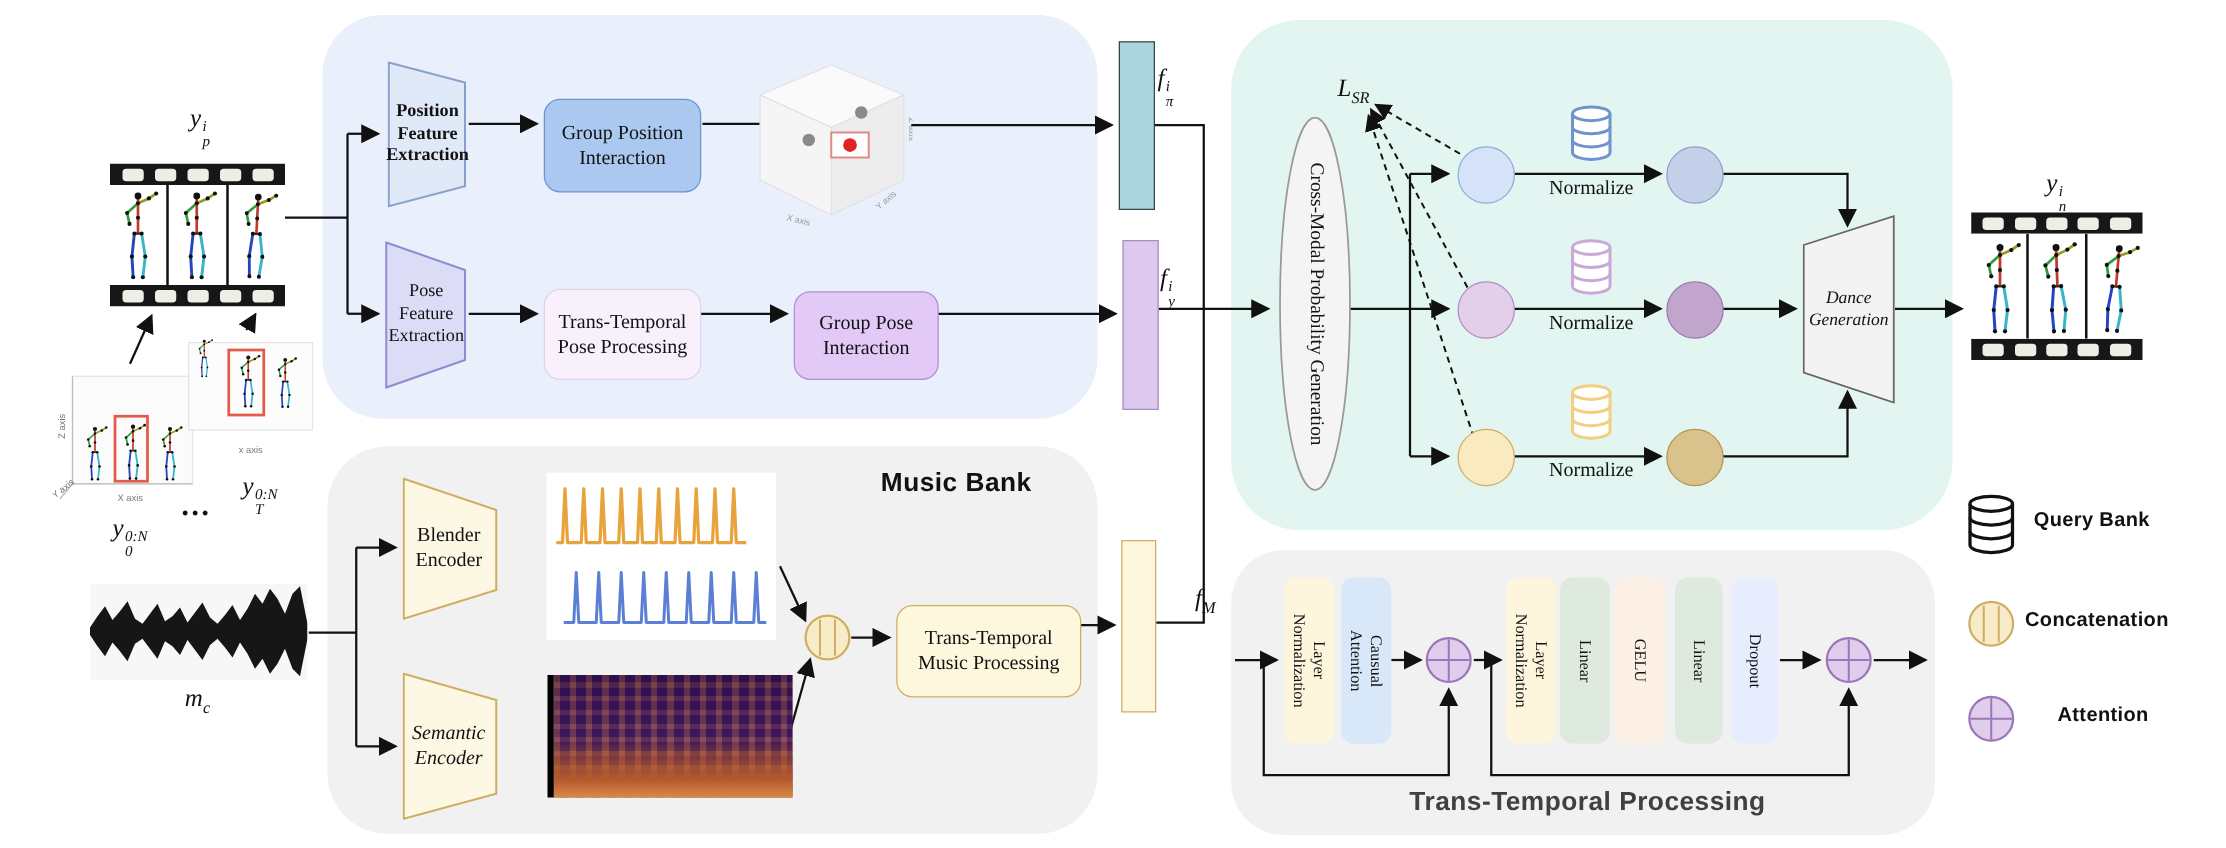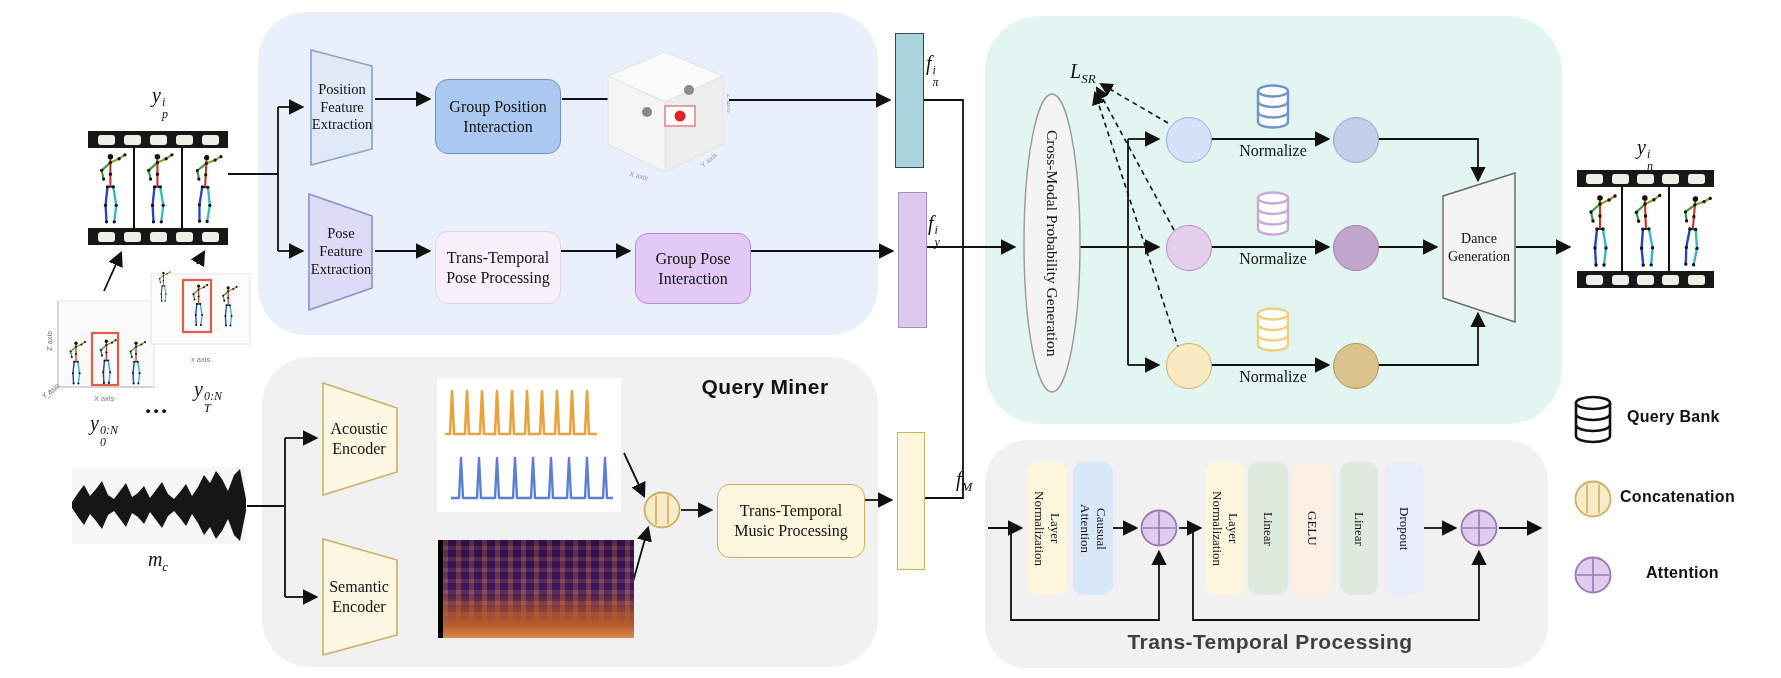--- a/index.html
+++ b/index.html
@@ -109,21 +109,21 @@
       <path d="M1011 528 V620 H1159 V552" marker-end="url(#ar)"></path>
       <path d="M1193 528 V620 H1479 V552" marker-end="url(#ar)"></path>
     </g>
     <g stroke="#111" stroke-width="1.6" fill="none" stroke-dasharray="5 4">
       <line x1="1168" y1="123" x2="1101" y2="84" marker-end="url(#ar)"></line>
       <line x1="1174" y1="230" x2="1097" y2="88" marker-end="url(#ar)"></line>
       <line x1="1179" y1="350" x2="1095" y2="93" marker-end="url(#ar)"></line>
     </g>
   </svg>
 
-  <div class="ctitle" style="left:660px;top:375px;width:210px;font-size:21px;">Query Miner</div>
+  <div class="ctitle" style="left:660px;top:375px;width:210px;font-size:21px;">Music Bank</div>
   <div class="ctitle" style="left:1090px;top:630px;width:360px;font-size:21px;color:#404040;">Trans-Temporal Processing</div>
 
   <div class="mlab" style="left:130px;top:84px;width:60px;">
     <span>y</span><span class="mstack">
         <span>i</span>
         <span>p</span>
       </span>
   </div>
 
   <div class="abs" style="left:88px;top:131px;width:140px;height:114px;z-index:3;">
@@ -194,21 +194,21 @@
     <path fill="#161616" d="M0,35 L6,26 L12,18 L18,29 L24,22 L30,14 L36,28 L42,32 L48,24 L54,16 L60,30 L66,26 L72,19 L78,31 L84,23 L90,15 L96,27 L102,32 L108,25 L114,17 L120,29 L126,20 L132,8 L138,16 L144,4 L150,12 L156,24 L162,8 L168,2 L174,32 L174,44 L168,74 L162,68 L156,52 L150,64 L144,72 L138,60 L132,68 L126,56 L120,47 L114,59 L108,51 L102,44 L96,49 L90,61 L84,53 L78,45 L72,57 L66,50 L60,46 L54,60 L48,52 L42,44 L36,48 L30,62 L24,54 L18,47 L12,58 L6,50 L0,41 Z"></path>
   </svg>
   <div class="mlab" style="left:130px;top:548px;width:56px;">
     <span>m</span><sub>c</sub>
   </div>
 
   <div class="abs" style="left:310px;top:49px;width:64px;height:117px;z-index:3;">
     <svg width="64" height="117" viewBox="0 0 64 117" style="position:absolute;left:0;top:0">
       <polygon points="1,1 62,17 62,100 1,116" fill="#e0e9f8" stroke="#8aa0cc" stroke-width="1.6"></polygon>
     </svg>
-    <div class="blk" style="left:2px;top:0;width:60px;height:117px;font-size:14.5px;">Position
+    <div class="blk" style="left:2px;top:0;width:60px;height:117px;font-size:14.5px;font-weight:bold;">Position
 Feature
 Extraction</div>
   </div>
 
   <div class="blk rbox" style="left:435px;top:63px;width:124px;height:73px;background:#abc9f0;border-color:#6d93cf;font-size:16px;">Group Position
 Interaction</div>
 
   <svg class="abs" style="left:603px;top:46px;z-index:3" width="127" height="140" viewBox="0 0 127 140">
     <polygon points="62,6 120,30 62,56 5,30" fill="#fafafa" stroke="#e2e2e2"></polygon>
     <polygon points="120,30 120,98 62,126 62,56" fill="#ededed" stroke="#e2e2e2"></polygon>
@@ -255,31 +255,31 @@
 
   <div class="abs" style="left:897px;top:432px;width:26px;height:136px;background:#fdf8dd;border:1.6px solid #cfae62;z-index:3;"></div>
   <div class="mlab" style="left:956px;top:468px;">
     <span>f</span><sub>M</sub>
   </div>
 
   <div class="abs" style="left:322px;top:382px;width:77px;height:114px;z-index:3;">
     <svg width="77" height="114" viewBox="0 0 77 114" style="position:absolute;left:0;top:0">
       <polygon points="1,1 75,26 75,90 1,113" fill="#fdf8e3" stroke="#cfae62" stroke-width="1.6"></polygon>
     </svg>
-    <div class="blk" style="left:0;top:0;width:74px;height:114px;font-size:16px;">Acoustic
+    <div class="blk" style="left:0;top:0;width:74px;height:114px;font-size:16px;">Blender
 Encoder</div>
   </div>
 
   <svg class="abs" style="left:437px;top:378px;z-index:3" width="184" height="134" viewBox="0 0 184 134">
     <rect width="184" height="134" fill="#fff"></rect>
     <path d="M8 56 h5 l2 -43 l2 43 h11 l2 -43 l2 43 h11 l2 -43 l2 43 h11 l2 -43 l2 43 h11 l2 -43 l2 43 h11 l2 -43 l2 43 h11 l2 -43 l2 43 h11 l2 -43 l2 43 h11 l2 -43 l2 43 h11 l2 -43 l2 43 h8" fill="none" stroke="#e8a33c" stroke-width="2.6" stroke-linejoin="round"></path>
     <path d="M14 120 h8 l2 -40 l2 40 h14 l2 -40 l2 40 h14 l2 -40 l2 40 h14 l2 -40 l2 40 h14 l2 -40 l2 40 h14 l2 -40 l2 40 h14 l2 -40 l2 40 h14 l2 -40 l2 40 h14 l2 -40 l2 40 h6" fill="none" stroke="#5b7fd4" stroke-width="2.4" stroke-linejoin="round"></path>
   </svg>
 
-  <div class="abs" style="left:322px;top:538px;width:77px;height:118px;z-index:3;">
+  <div class="abs" style="left:322px;top:538px;width:77px;height:118px;z-index:3;font-style:italic;">
     <svg width="77" height="118" viewBox="0 0 77 118" style="position:absolute;left:0;top:0">
       <polygon points="1,1 75,22 75,97 1,117" fill="#fdf8e3" stroke="#cfae62" stroke-width="1.6"></polygon>
     </svg>
     <div class="blk" style="left:0;top:0;width:74px;height:118px;font-size:16px;">Semantic
 Encoder</div>
   </div>
 
   <div class="abs" style="left:438px;top:540px;width:191px;height:98px;z-index:3;border-left:5px solid #000;
               background:
                 linear-gradient(0deg, #d98a4a 0%, #b55a2e 14%, rgba(70,25,95,0) 46%),
@@ -335,21 +335,21 @@
   </svg>
 
   <div class="normlab" style="left:1233px;top:142px;z-index:4;">Normalize</div>
   <div class="normlab" style="left:1233px;top:250px;z-index:4;">Normalize</div>
   <div class="normlab" style="left:1233px;top:368px;z-index:4;">Normalize</div>
 
   <div class="abs" style="left:1442px;top:172px;width:74px;height:151px;z-index:3;">
     <svg width="74" height="151" viewBox="0 0 74 151" style="position:absolute;left:0;top:0">
       <polygon points="1,24 73,1 73,150 1,126" fill="#f3f3f3" stroke="#666" stroke-width="1.4"></polygon>
     </svg>
-    <div class="blk" style="left:2px;top:0;width:70px;height:151px;font-size:14px;">Dance
+    <div class="blk" style="left:2px;top:0;width:70px;height:151px;font-size:14px;font-style:italic;">Dance
 Generation</div>
   </div>
 
   <div class="mlab" style="left:1615px;top:136px;width:60px;">
     <span>y</span><span class="mstack">
         <span>i</span>
         <span>n</span>
       </span>
   </div>
   <div class="abs" style="left:1577px;top:170px;width:137px;height:118px;z-index:3;">

